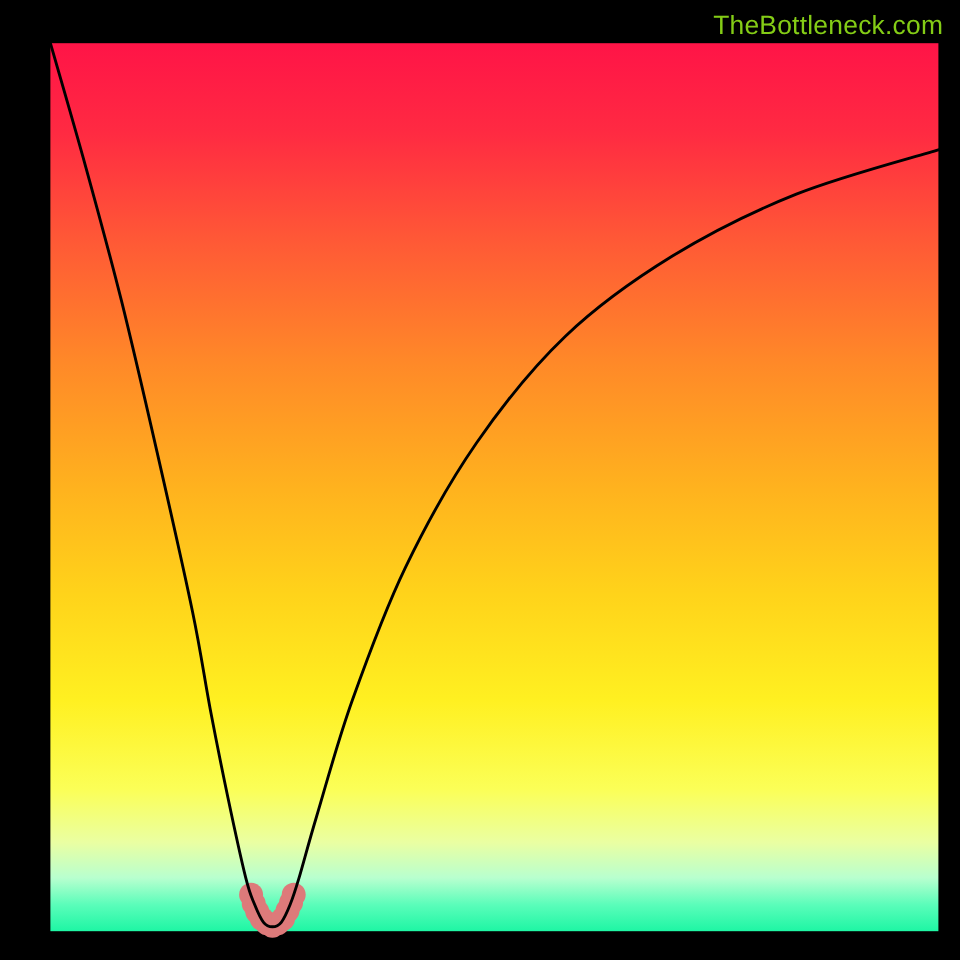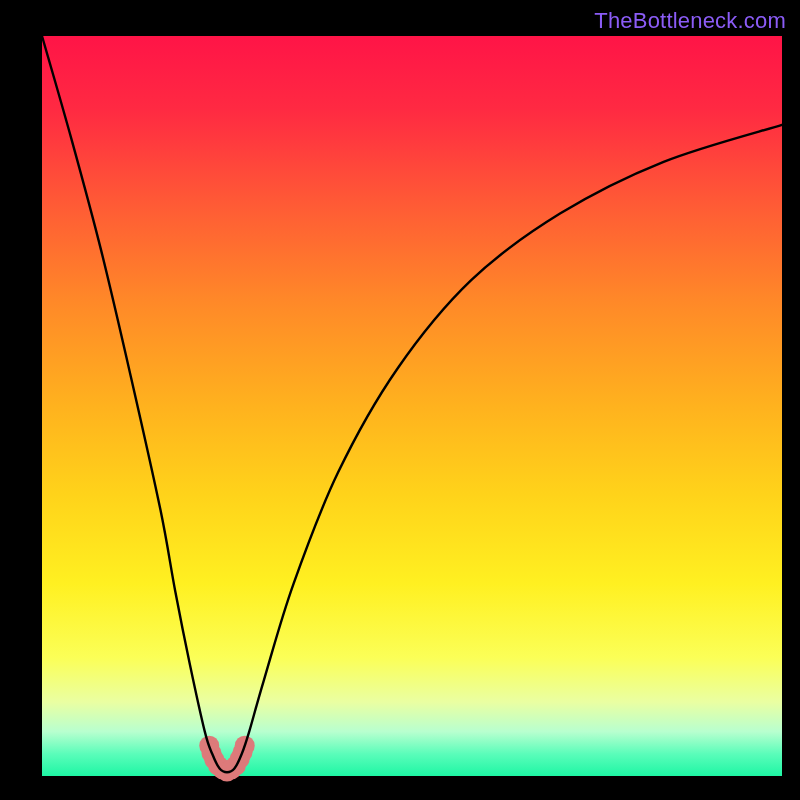--- a/index.html
+++ b/index.html
@@ -40,21 +40,21 @@
     position: absolute;
     left: 0; top: 0;
     width: 740px; height: 740px;
     overflow: visible;
   }
 
   .watermark {
     position: absolute;
     top: 8px;
     right: 14px;
-    color: #8b5cf6;
+    color: #84cc16;
     font-size: 22px;
     font-weight: 500;
     letter-spacing: 0.2px;
     user-select: none;
   }
 </style>
 </head>
 <body>
 
 <div class="frame">

